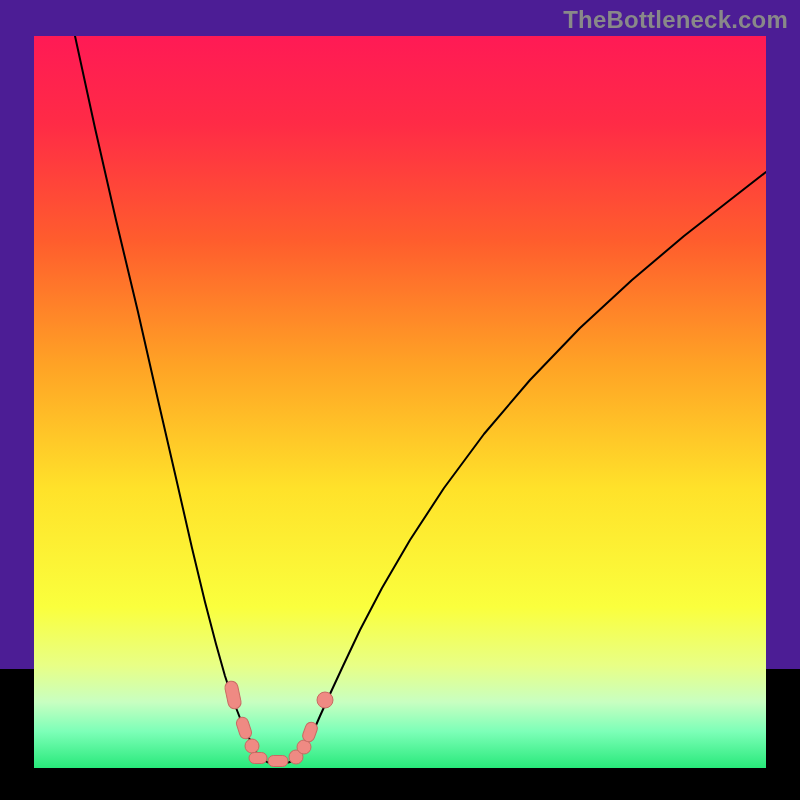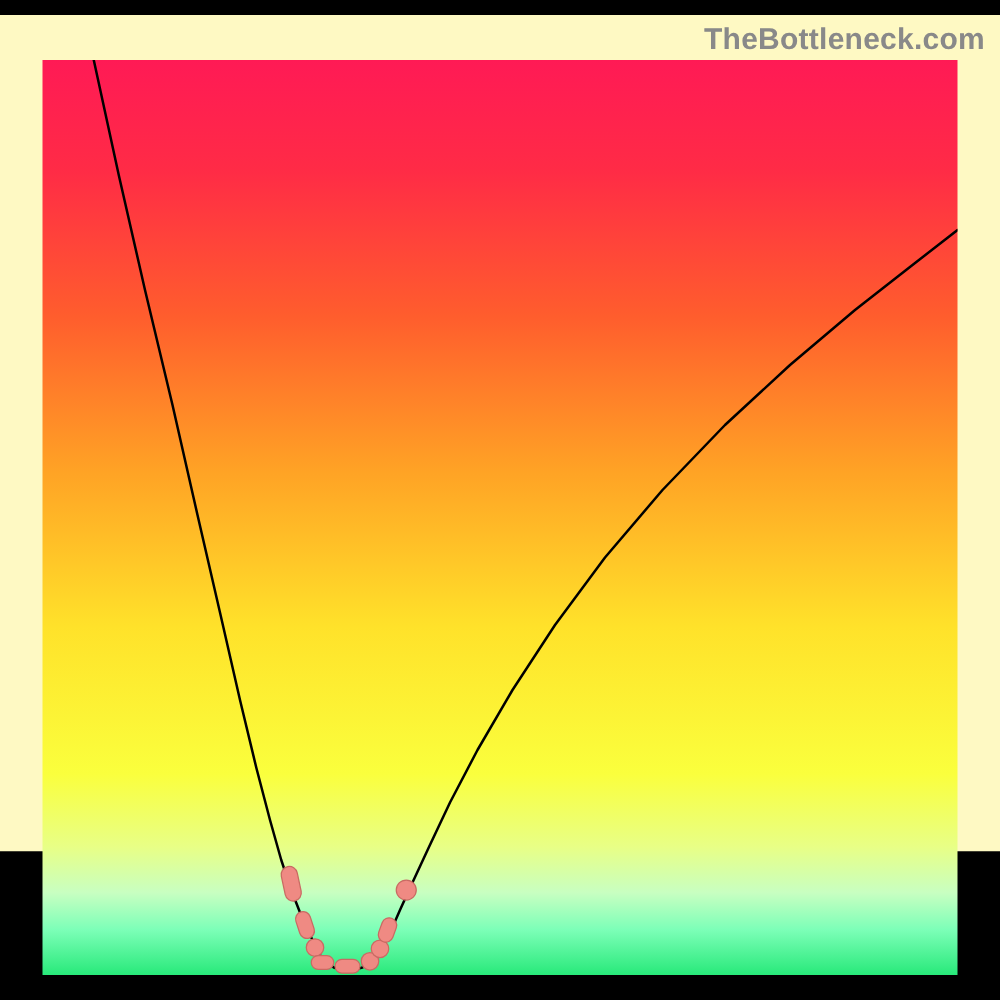--- a/index.html
+++ b/index.html
@@ -9,22 +9,21 @@
     height: 800px;
     background: #000;
     overflow: hidden;
   }
   .frame {
     position: absolute;
     left: 0;
     top: 0;
     width: 800px;
     height: 669px;
-    background: #fef9c3;
-    margin-top: 12px;
+    background: #4c1d95;
   }
   .watermark {
     position: absolute;
     top: 6px;
     right: 12px;
     font-family: Arial, Helvetica, sans-serif;
     font-size: 24px;
     font-weight: 600;
     color: #898989;
     letter-spacing: 0.2px;

